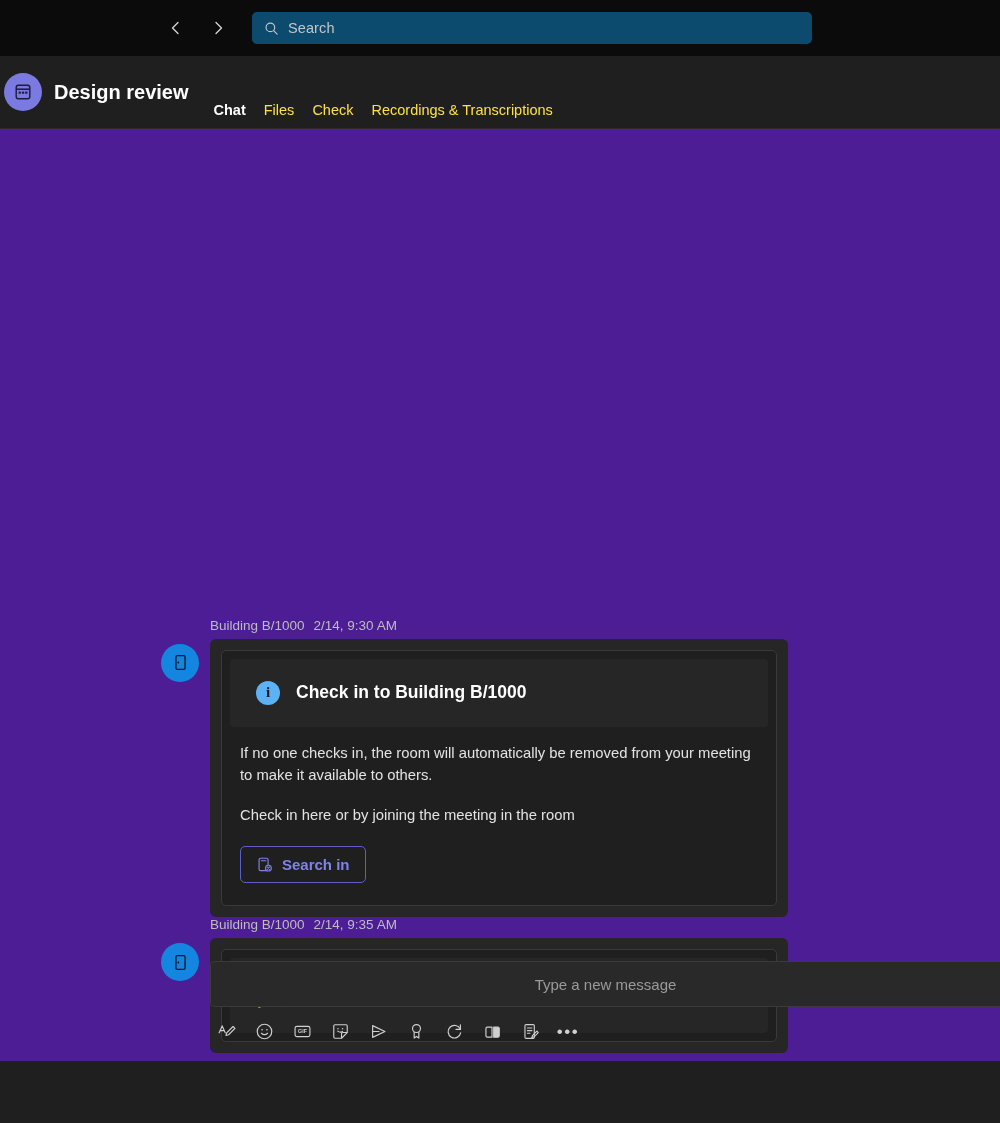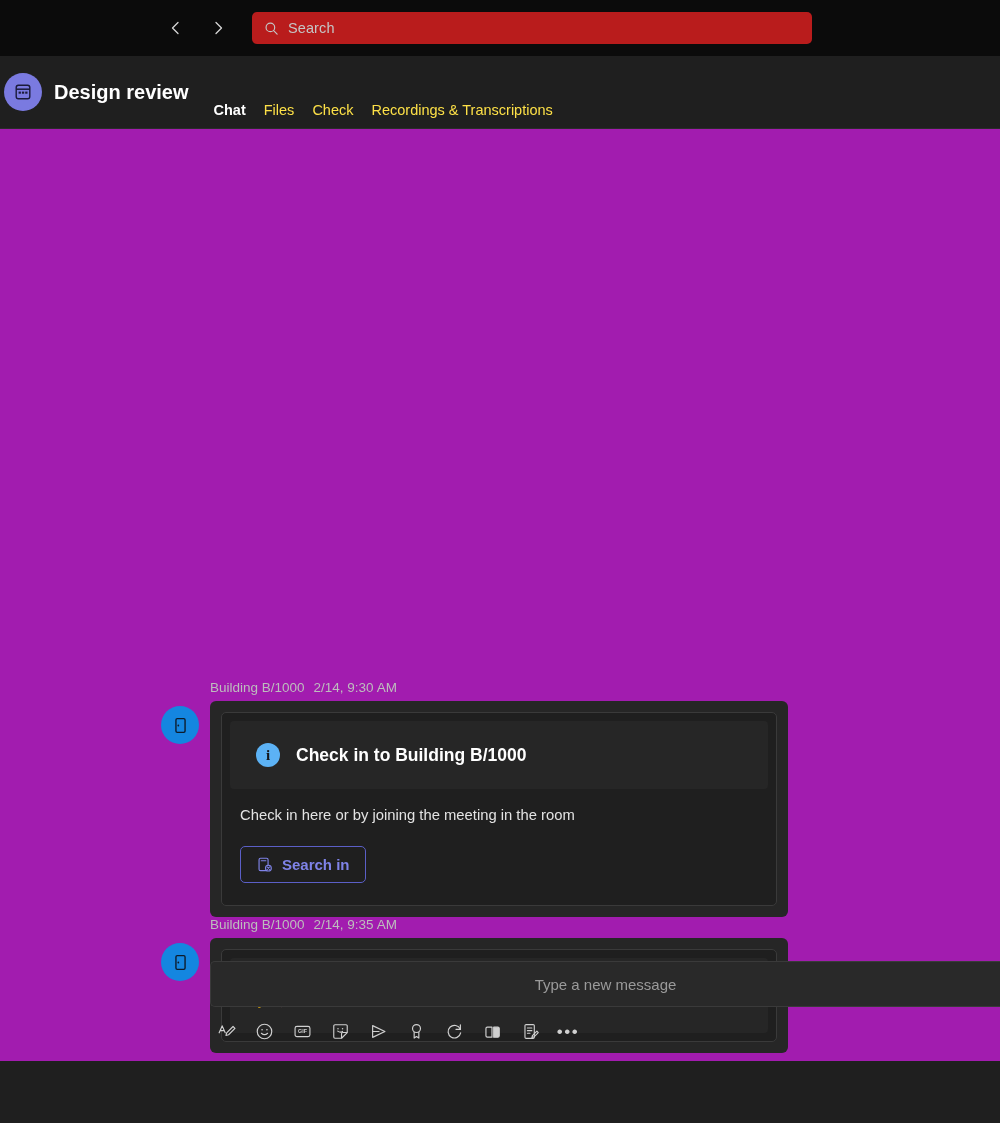--- a/index.html
+++ b/index.html
@@ -22,21 +22,21 @@
   .navbtn {
     width: 32px; height: 32px;
     display: flex; align-items: center; justify-content: center;
     color: #d6d6d6;
     border-radius: 4px;
     cursor: pointer;
   }
   .navbtn svg { display: block; }
   .searchbox {
     width: 560px; height: 32px;
-    background: #b91c1c;
+    background: #0c4a6e;
     border-radius: 5px;
     display: flex; align-items: center;
     padding: 0 12px;
     gap: 9px;
     margin-left: 8px;
     cursor: text;
   }
   .searchbox .ph {
     color: #c5c5c5;
     font-size: 14.5px;
@@ -88,21 +88,21 @@
     bottom: -3px;
     width: 34px; height: 4px;
     background: #6264c7;
     border-radius: 2px;
   }
 
   
   .chat-area {
     position: relative;
     height: 932px;
-    background: #a21caf;
+    background: #4c1d95;
     overflow: hidden;
   }
   .messages {
     position: absolute;
     left: 0; right: 0; bottom: 0;
     padding: 0 0 8px 0;
   }
   .msg-block { position: relative; padding-left: 210px; }
   .msg-meta {
     color: #bdbdbd;
@@ -298,20 +298,21 @@
       </div>
       <div class="bubble">
         <div class="card">
           <div class="card-head">
             <span class="info-icon">
                 <span>i</span>
               </span>
             <span class="card-title">Check in to Building B/1000</span>
           </div>
           <div class="card-body">
+            <p>If no one checks in, the room will automatically be removed from your meeting to make it available to others.</p>
             <p>Check in here or by joining the meeting in the room</p>
             <button class="checkin-btn">
               <svg width="17" height="17" viewBox="0 0 20 20" fill="none" stroke="#7f83e8" stroke-width="1.35">
                 <rect x="3.6" y="2.6" width="10.6" height="14.6" rx="1.7"></rect>
                 <path d="M6.2 5.6 H11.6" stroke-linecap="round"></path>
                 <circle cx="14.6" cy="14.3" r="3.4" fill="#1f1f1f"></circle>
                 <path d="M13.2 12.9 L16 15.7 M16 12.9 L13.2 15.7" stroke-linecap="round" stroke-width="1.2"></path>
               </svg>
               <span>Search in</span>
             </button>

